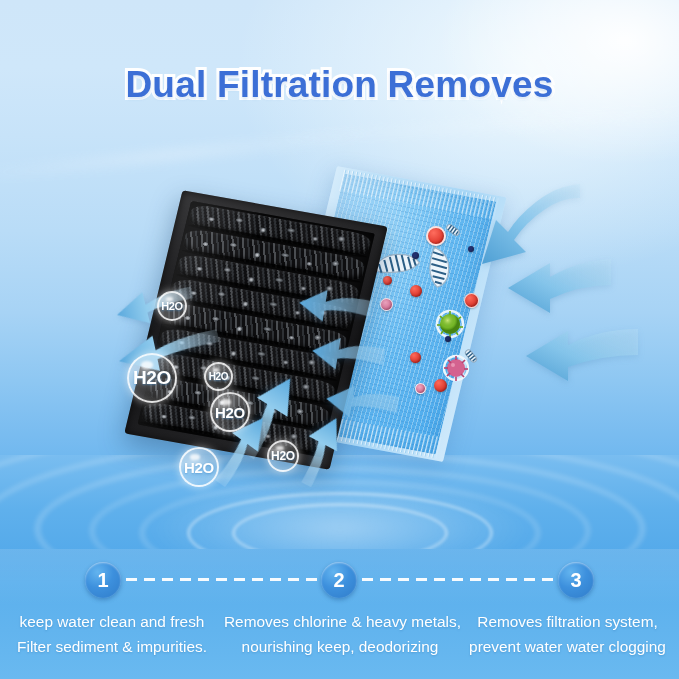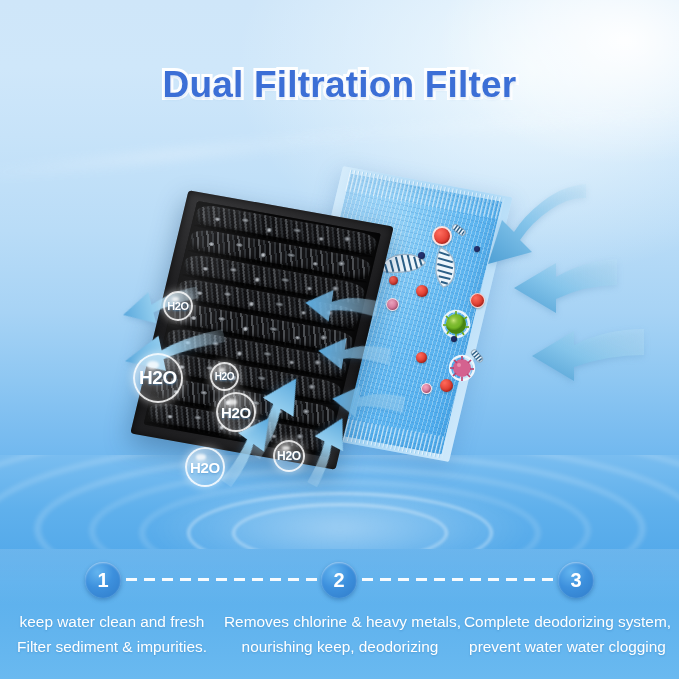--- a/index.html
+++ b/index.html
@@ -75,21 +75,21 @@
     -webkit-text-stroke: 6px #ffffff;
     paint-order: stroke fill;
     text-shadow:
       0 0 2px rgba(255,255,255,.9),
       0 2px 3px rgba(120,170,220,.35);
   }
 
   
   #assembly {
     position: absolute;
-    left: 18px; top: 0; width: 631px; height: 679px;
+    left: 12px; top: 0; width: 631px; height: 679px;
     pointer-events: none;
   }
 
   
   #sponge {
     position: absolute;
     left: 292px; top: 178px;
     width: 172px; height: 272px;
     transform: rotate(13.5deg) skewY(-3deg);
     transform-origin: 50% 50%;
@@ -267,21 +267,21 @@
     <div class="ripple" style="left:340px; top:78px; width:210px; height:54px; border-width:3px;"></div>
     <div class="ripple" style="left:340px; top:78px; width:300px; height:76px; border-width:3px;"></div>
     <div class="ripple soft" style="left:340px; top:78px; width:392px; height:98px; border-width:4px;"></div>
     <div class="ripple soft" style="left:340px; top:76px; width:492px; height:120px; border-width:4px;"></div>
     <div class="ripple soft" style="left:340px; top:74px; width:600px; height:146px; border-width:5px;"></div>
     <div class="ripple soft" style="left:340px; top:72px; width:716px; height:172px; border-width:5px;"></div>
     <div class="ripple soft" style="left:340px; top:70px; width:840px; height:200px; border-width:5px;"></div>
     <div class="ripple soft" style="left:340px; top:68px; width:980px; height:232px; border-width:6px;"></div>
   </div>
 
-  <div id="title">Dual Filtration Filter</div>
+  <div id="title">Dual Filtration Removes</div>
 
   <div id="assembly">
 
     <div id="sponge">
       <div class="edge"></div>
       <div class="face"></div>
       <div class="fuzz-top"></div>
       <div class="fuzz-bot"></div>
       <div class="sheen"></div>
     </div>
@@ -476,18 +476,18 @@
 
     <div class="step-text" style="left:0px; width:224px;">
       <div>keep water clean and fresh</div>
       <div>Filter sediment &amp; impurities.</div>
     </div>
     <div class="step-text" style="left:224px; width:232px;">
       <div>Removes chlorine &amp; heavy metals,</div>
       <div>nourishing keep, deodorizing</div>
     </div>
     <div class="step-text" style="left:456px; width:223px;">
-      <div>Complete deodorizing system,</div>
+      <div>Removes filtration system,</div>
       <div>prevent water water clogging</div>
     </div>
   </div>
 
 </div>
 
 </body></html>

